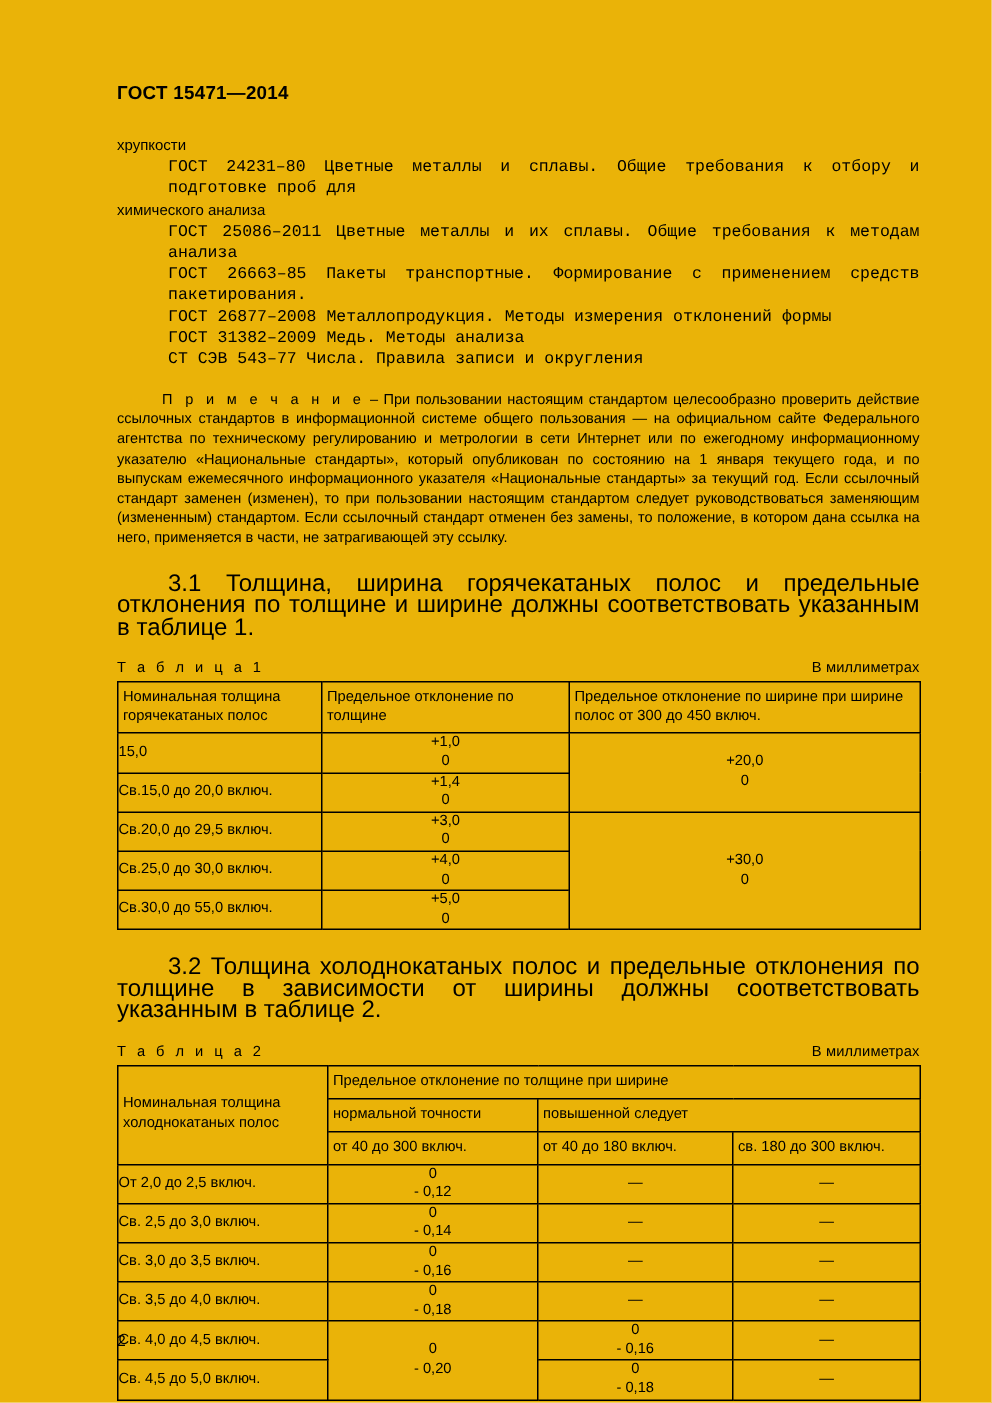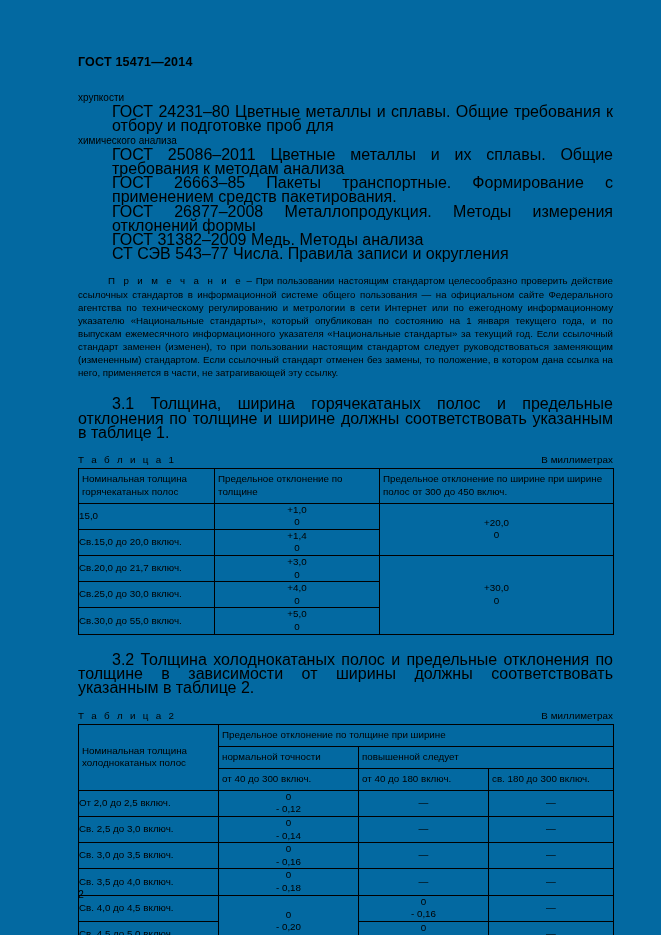--- a/index.html
+++ b/index.html
@@ -13,41 +13,42 @@
     position: relative;
     font-family: "Liberation Sans", sans-serif;
     color: #000000;
     overflow: hidden;
   }
   .page {
     position: absolute;
     left: 0; top: 0;
     width: 661px;
     height: 935px;
-    background: #0369a1;
+    background: #eab308;
   }
   .content {
     position: absolute;
     left: 78px;
     top: 55px;
     width: 535px;
   }
   .doc-header {
     font-size: 12.5px;
     font-weight: bold;
     letter-spacing: 0.2px;
     margin: 0 0 22px 0;
     line-height: 14px;
   }
   .refline {
-    font-size: 16px;
+    font-size: 11px;
     line-height: 14.2px;
     margin: 0;
     padding-left: 34px;
     text-align: justify;
+    font-family: Liberation Mono, monospace;
   }
   .refline.j {
     text-align-last: left;
   }
   .plainline {
     font-size: 10px;
     line-height: 14.2px;
     margin: 0;
   }
   .note {
@@ -184,21 +185,21 @@
 0</td>
           <td class="c-center twoline" rowspan="2">+20,0
 0</td>
         </tr>
         <tr>
           <td class="c-left">Св.15,0 до 20,0 включ.</td>
           <td class="c-center twoline">+1,4
 0</td>
         </tr>
         <tr>
-          <td class="c-left">Св.20,0 до 21,7 включ.</td>
+          <td class="c-left">Св.20,0 до 29,5 включ.</td>
           <td class="c-center twoline">+3,0
 0</td>
           <td class="c-center twoline" rowspan="3">+30,0
 0</td>
         </tr>
         <tr>
           <td class="c-left">Св.25,0 до 30,0 включ.</td>
           <td class="c-center twoline">+4,0
 0</td>
         </tr>

